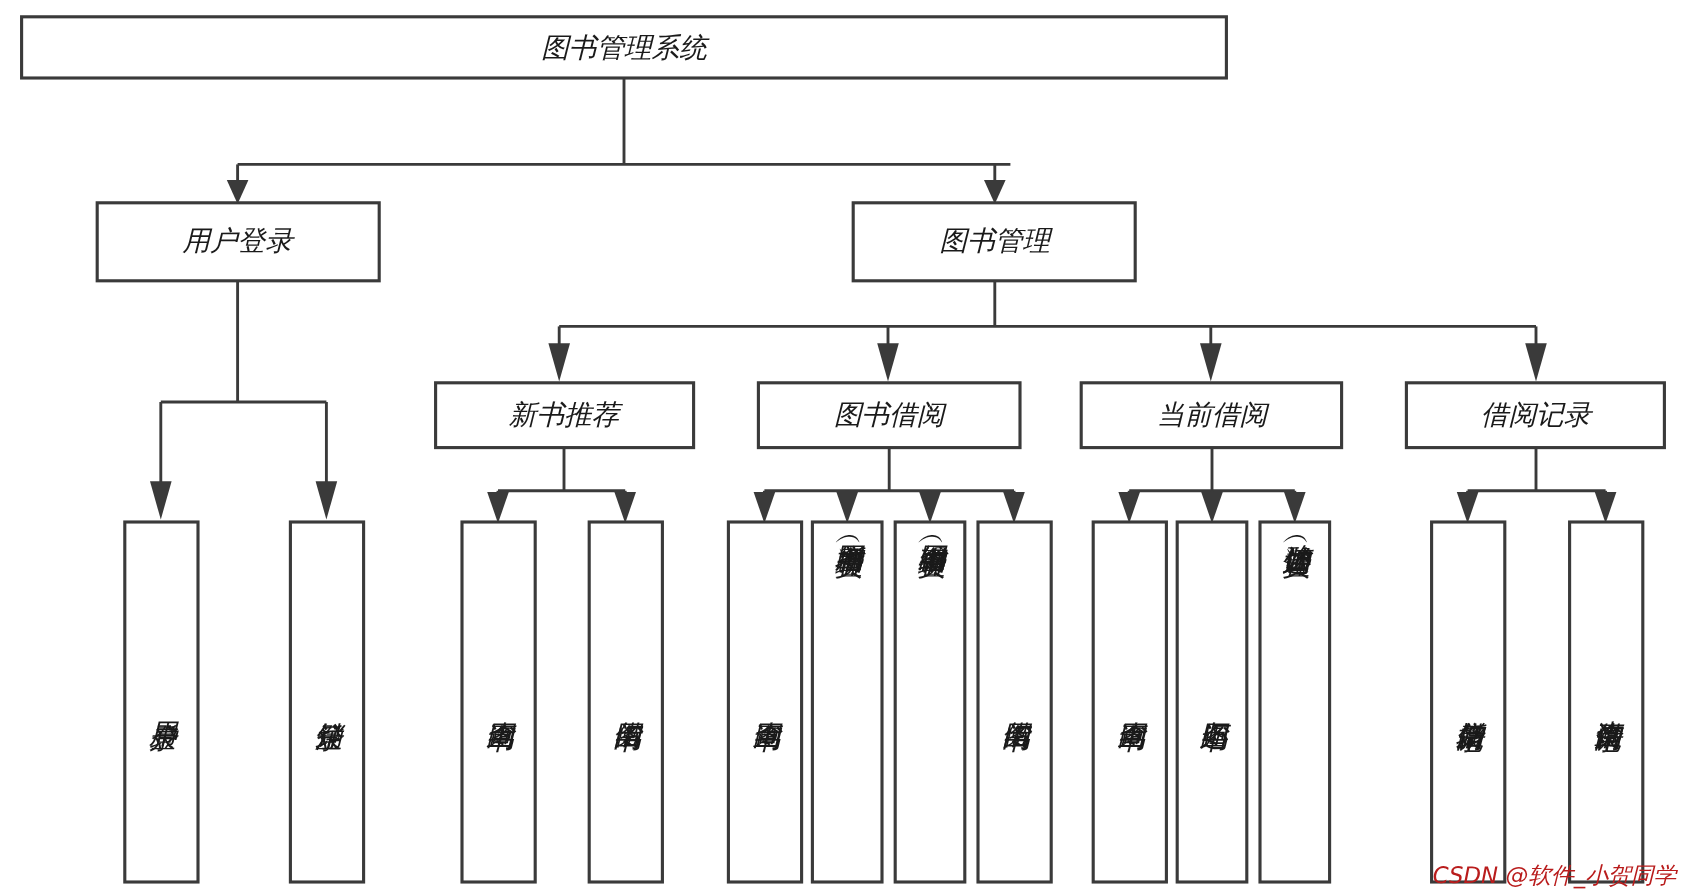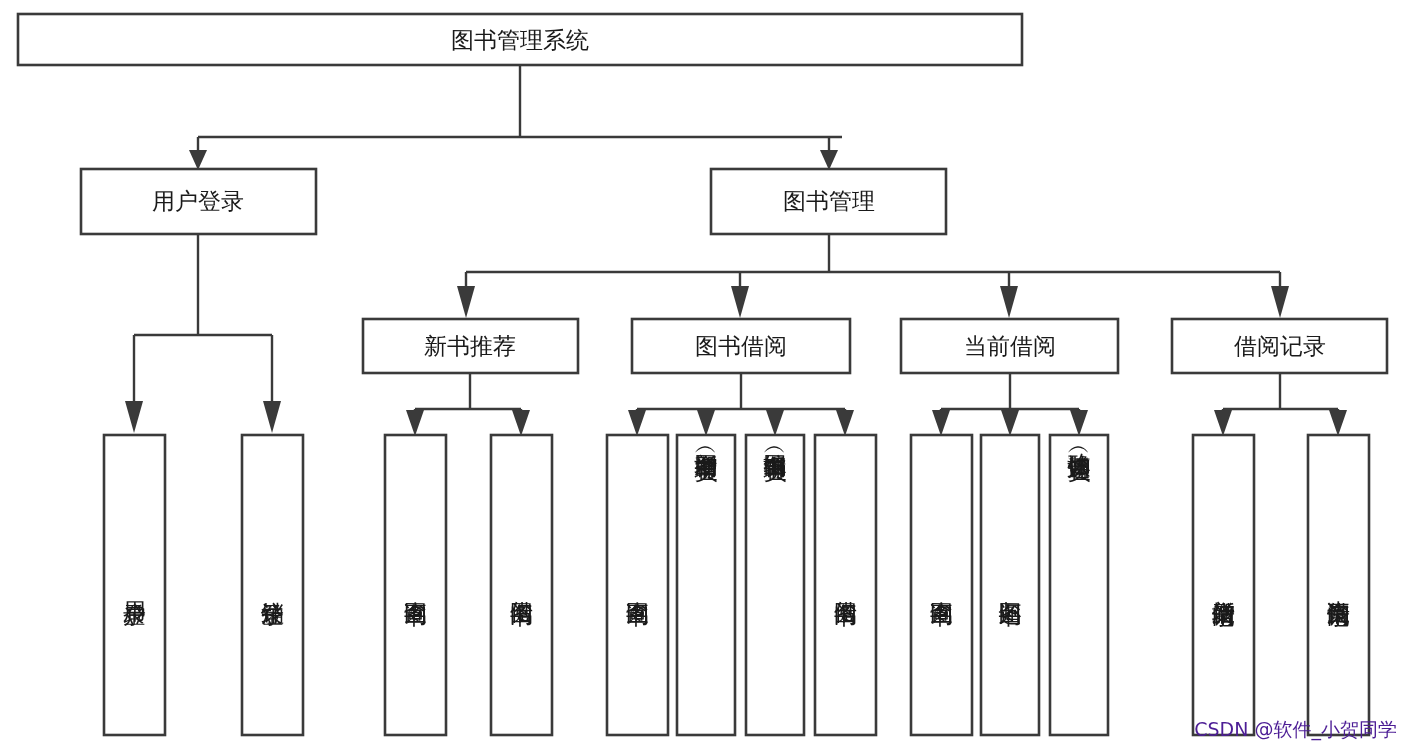--- a/index.html
+++ b/index.html
@@ -10,20 +10,21 @@
   }
   body {
     font-family: "DejaVu Sans", "Liberation Sans", sans-serif;
   }
   #diagram-root {
     position: relative;
     width: 1405px;
     height: 747px;
     background: #ffffff;
     overflow: hidden;
+    font-style: italic;
   }
   svg.diagram-canvas {
     position: absolute;
     top: 0;
     left: 0;
     width: 1405px;
     height: 747px;
     display: block;
   }
   .node-box {
@@ -72,21 +73,21 @@
     align-items: center;
     justify-content: center;
     pointer-events: none;
   }
   .watermark {
     position: absolute;
     right: 8px;
     bottom: 4px;
     font-family: "DejaVu Sans", "Liberation Sans", sans-serif;
     font-size: 19px;
-    color: #4c1d95;
+    color: #b91c1c;
     white-space: nowrap;
     user-select: none;
   }
 </style>
 </head>
 <body>
 
 <div id="diagram-root">
 
   <svg class="diagram-canvas" viewBox="0 0 1405 747" xmlns="http://www.w3.org/2000/svg">

